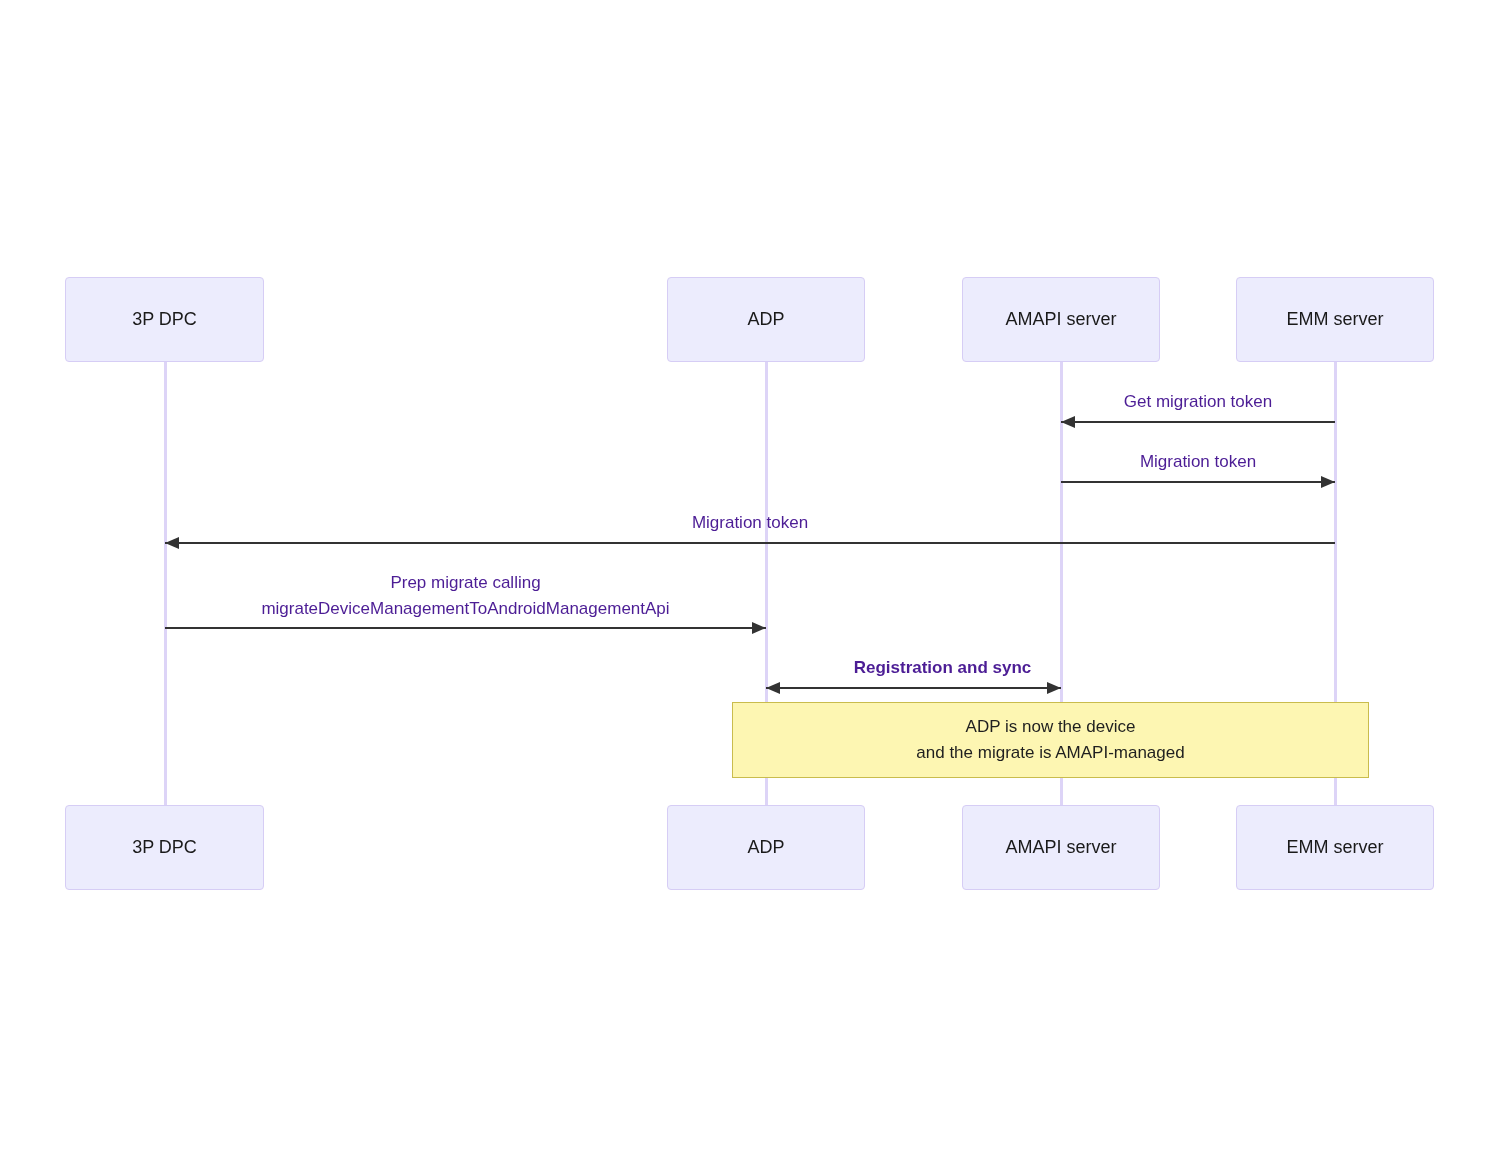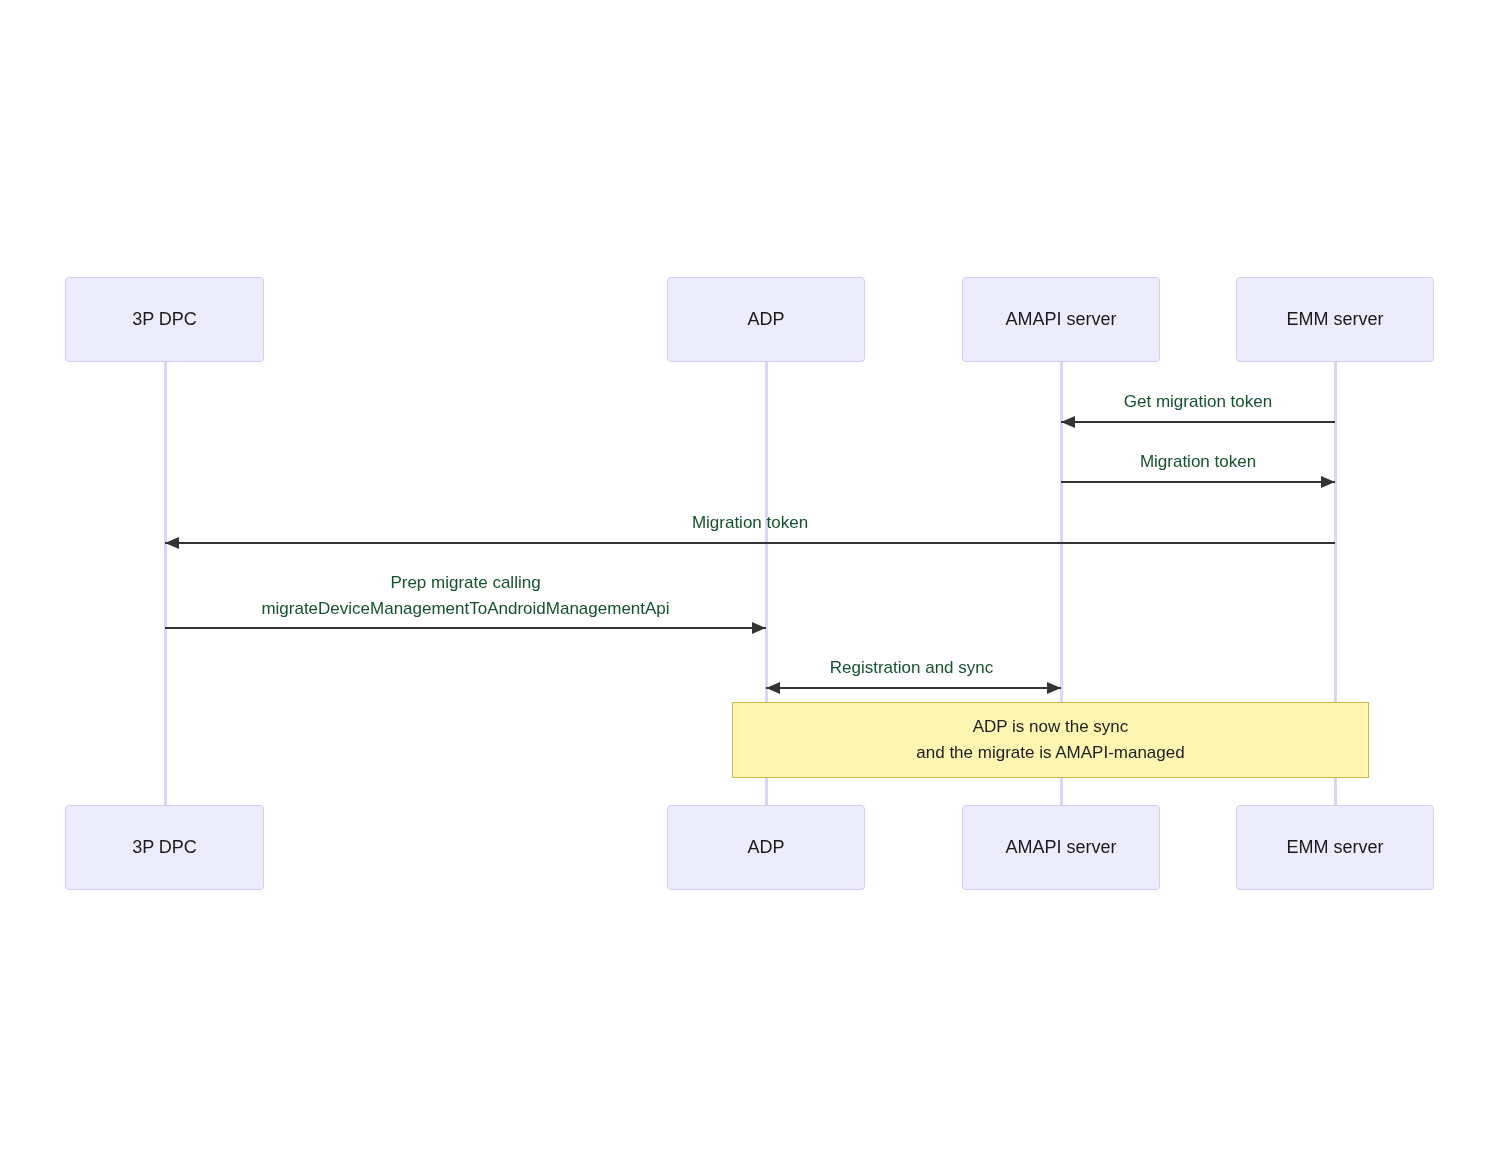--- a/index.html
+++ b/index.html
@@ -54,21 +54,21 @@
   }
   .arrowhead.right {
     border-left: 14px solid #333333;
   }
   .arrowhead.left {
     border-right: 14px solid #333333;
   }
   .msg-label {
     position: absolute;
     font-size: 17px;
-    color: #14532d;
+    color: #4c1d95;
     text-align: center;
     line-height: 26px;
     white-space: nowrap;
     font-family: "Liberation Sans", sans-serif;
   }
   .note-box {
     position: absolute;
     box-sizing: border-box;
     background: #fdf6b2;
     border: 1px solid #c9bc4d;
@@ -117,28 +117,28 @@
 
   <div class="msg-label" style="left:165px; top:510px; width:1170px;">Migration token</div>
   <div class="msg-line" style="left:165px; top:542px; width:1170px;"></div>
   <div class="arrowhead left" style="left:165px; top:537px;"></div>
 
   <div class="msg-label" style="left:165px; top:596px; width:601px;">migrateDeviceManagementToAndroidManagementApi</div>
   <div class="msg-label" style="left:165px; top:570px; width:601px;">Prep migrate calling</div>
   <div class="msg-line" style="left:165px; top:627px; width:601px;"></div>
   <div class="arrowhead right" style="left:752px; top:622px;"></div>
 
-  <div class="msg-label" style="left:764px; top:655px; width:295px;">Registration and sync</div>
+  <div class="msg-label" style="left:795px; top:655px; width:295px;font-weight:bold;">Registration and sync</div>
   <div class="msg-line" style="left:766px; top:687px; width:295px;"></div>
   <div class="arrowhead left" style="left:766px; top:682px;"></div>
   <div class="arrowhead right" style="left:1047px; top:682px;"></div>
 
   <div class="note-box" style="left:732px; top:702px; width:637px; height:76px;">
     <div class="note-text">
-      <div>ADP is now the sync</div>
+      <div>ADP is now the device</div>
       <div>and the migrate is AMAPI-managed</div>
     </div>
   </div>
 
   <div class="actor-box" style="left:65px; top:805px; width:199px; height:85px;">
     <span class="actor-label">3P DPC</span>
   </div>
   <div class="actor-box" style="left:667px; top:805px; width:198px; height:85px;">
     <span class="actor-label">ADP</span>
   </div>

